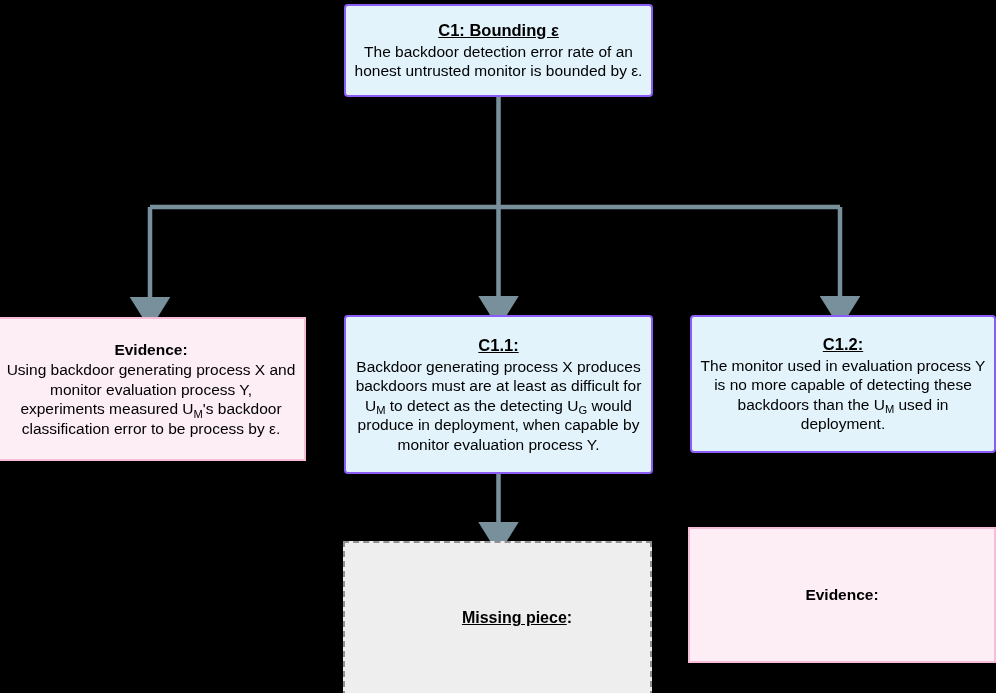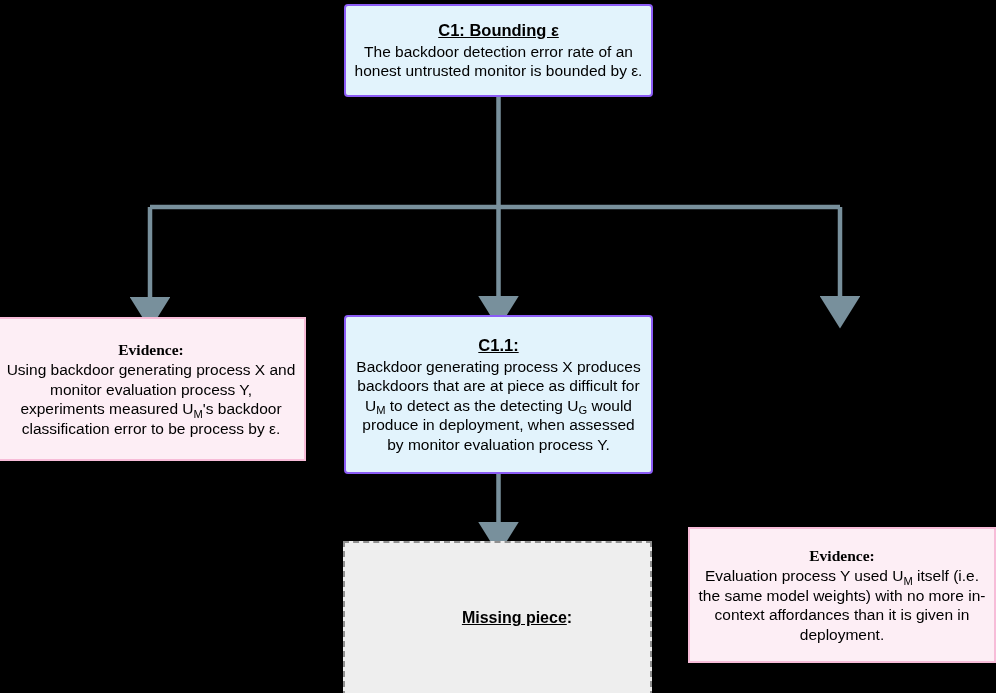--- a/index.html
+++ b/index.html
@@ -39,21 +39,20 @@
     line-height: 1.26;
   }
   .node .title {
     font-weight: bold;
     text-decoration: underline;
     margin-bottom: 1px;
     white-space: nowrap;
   }
   .node .title.nounderline {
     text-decoration: none;
-    font-family: Liberation Serif, serif;
   }
   .node .body {
     padding: 0 8px;
   }
   
   .claim {
     background: #e2f3fc;
     border: 2px solid #8b5cf6;
     border-radius: 4px;
   }
@@ -143,26 +142,29 @@
     <div class="body">The backdoor detection error rate of an honest untrusted monitor is bounded by ε.</div>
   </div>
 
   <div class="node evidence" id="node-evidence-left">
     <div class="title nounderline">Evidence:</div>
     <div class="body"><span>Using backdoor generating process X and monitor evaluation process Y, experiments measured U</span><sub>M</sub><span>'s backdoor classification error to be process by ε.</span></div>
   </div>
 
   <div class="node claim" id="node-c11">
     <div class="title">C1.1:</div>
-    <div class="body"><span>Backdoor generating process X produces backdoors that are at piece as difficult for U</span><sub>M</sub><span> to detect as the detecting U</span><sub>G</sub><span> would produce in deployment, when assessed by monitor evaluation process Y.</span></div>
+    <div class="body"><span>Backdoor generating process X produces backdoors must are at least as difficult for U</span><sub>M</sub><span> to detect as the detecting U</span><sub>G</sub><span> would produce in deployment, when capable by monitor evaluation process Y.</span></div>
   </div>
 
+  <div class="node claim" id="node-c12">
+    <div class="title">C1.2:</div>
+    <div class="body"><span>The monitor used in evaluation process Y is no more capable of detecting these backdoors than the U</span><sub>M</sub><span> used in deployment.</span></div>
+  </div>
 
   <div class="node missing" id="node-missing">
     <div class="title"><span>Missing piece</span><span style="text-decoration:none;display:inline-block;">:</span></div>
   </div>
 
   <div class="node evidence" id="node-evidence-right">
     <div class="title nounderline">Evidence:</div>
-    <div class="body"><span>Evaluation process Y used U</span><sub>M</sub><span> itself (i.e. the same model weights) with no more in-context affordances than it is given in deployment.</span></div>
   </div>
 
 </div>
 
 </body></html>

